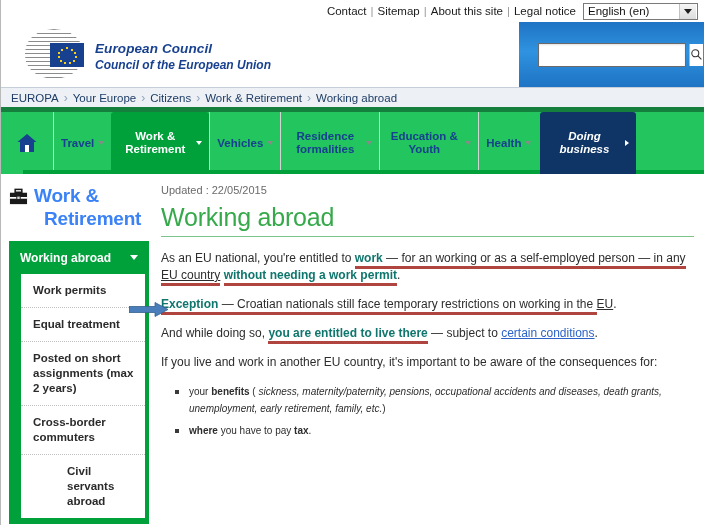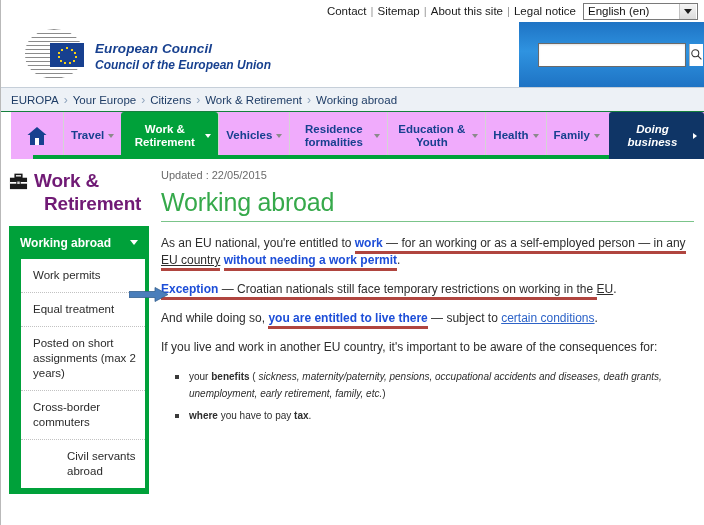--- a/index.html
+++ b/index.html
@@ -55,28 +55,28 @@
   .searchbox{width:148px;height:24px;border:1px solid #6a6a6a;background:#fff;
       display:flex;align-items:center;box-sizing:border-box;
       box-shadow:inset 0 1px 2px rgba(0,0,0,.12);}
   .searchbox input{flex:1;border:0;outline:0;height:20px;font-size:11px;
       padding:0 4px;font-family:"Liberation Sans",sans-serif;background:transparent;}
   .sbtn{width:24px;height:22px;border-left:1px solid #b6b6b6;display:flex;
         align-items:center;justify-content:center;background:#fff;}
 
   
   .crumbbar{height:25px;background:#edf1f6;border-top:1px solid #c6cfd9;
-      border-bottom:1px solid #15803d;display:flex;align-items:center;
+      border-bottom:5px solid #15803d;display:flex;align-items:center;
       padding-left:10px;box-sizing:border-box;}
   .crumbbar a{color:#1f3d66;text-decoration:none;font-size:11.5px;white-space:nowrap;}
   .crumb-sep{margin:0 5px;color:#8fa4bd;font-size:12px;}
 
   
-  .navbar{height:47px;position:relative;background:#f0abfc;display:flex;
-          align-items:stretch;margin-left:10px;}
+  .navbar{height:62px;position:relative;background:#22c55e;display:flex;
+          align-items:stretch;}
   .navbar:after{content:"";position:absolute;left:22px;right:0;bottom:0;
                 height:4px;background:#00a13a;}
   .nav-home{width:52px;display:flex;align-items:center;justify-content:center;}
   .nav-items{flex:1;display:flex;align-items:stretch;}
   .nav-item{display:flex;align-items:center;justify-content:center;
       padding:0 7px;border-left:1px solid #d4d4d4;position:relative;
       font-size:11.5px;font-weight:bold;color:#17408f;line-height:13px;
       text-align:center;white-space:nowrap;}
   .nav-item .lbl{display:block;}
   .nav-item .cv{margin-left:4px;width:0;height:0;border-left:3px solid transparent;
@@ -88,40 +88,40 @@
   .nav-item.active .cv{border-top-color:#ffffff;}
   .nav-item.biz{background:#0f3566;color:#fff;border-left:0;font-style:italic;
       border-radius:3px 3px 0 0;margin-left:2px;z-index:2;}
   .nav-item.biz .cv{border-top:0;border-left:4px solid #fff;border-top:3px solid transparent;
       border-bottom:3px solid transparent;border-right:0;}
 
   
   .content{display:flex;height:335px;}
   .sidebar{width:148px;box-sizing:border-box;padding:10px 0 0 8px;}
   .side-title{display:flex;align-items:flex-start;font-size:19px;font-weight:bold;
-     color:#701a75;line-height:23px;letter-spacing:-.2px;}
+     color:#3b82f6;line-height:23px;letter-spacing:-.2px;}
   .side-title .tt{margin-left:6px;}
   .side-title .tt .r2{display:block;padding-left:10px;}
   .sidemenu{margin-top:11px;background:#00a13a;padding:0 0 6px 0;width:140px;
             box-sizing:border-box;}
   .sm-head{height:33px;display:flex;align-items:center;justify-content:space-between;
      padding:0 11px 0 11px;box-sizing:border-box;color:#fff;font-weight:bold;
      font-size:12px;}
-  .sm-list{background:#fff;margin:0 4px 0 12px;}
+  .sm-list{background:#fff;margin:0 4px 0 12px;font-weight:bold;}
   .sm-item{padding:9px 8px 9px 12px;font-size:11.5px;color:#2b2b2b;line-height:15px;
       border-bottom:1px dotted #c2c2c2;background:#fff;}
   .sm-item:last-child{border-bottom:0;padding-left:46px;}
 
   .main{flex:1;padding:10px 8px 0 10px;box-sizing:border-box;position:relative;}
   .updated{font-size:11px;color:#6b6b6b;margin:0 0 6px 2px;}
   .h1{font-size:25px;color:#36a94b;font-weight:normal;margin:0 0 4px 2px;
       line-height:30px;letter-spacing:-.2px;}
   .h1rule{height:1px;background:#7bc48a;margin:4px 2px 13px 2px;}
   .p{font-size:12px;line-height:17px;color:#2d2d2d;margin:0 0 12px 2px;}
-  .p b{font-weight:bold;color:#1d4ed8;}
+  .p b{font-weight:bold;color:#0f766e;}
   .ulink{color:#2d2d2d;text-decoration:underline;}
   .blink{color:#2d63c8;text-decoration:underline;}
   .redu{border-bottom:3px solid #b0453f;padding-bottom:1px;}
   .bul{margin:0 0 0 16px;padding:0;list-style:none;}
   .bul li{position:relative;padding-left:14px;font-size:10px;line-height:17px;
           color:#2d2d2d;margin-bottom:5px;}
   .bul li:before{content:"";position:absolute;left:0;top:7px;width:4px;height:4px;
           background:#3a3a3a;}
   .ital{font-style:italic;}
 
@@ -225,24 +225,20 @@
         <span class="cv"></span>
       </div>
       <div class="nav-item two-line">
         <span class="lbl">Education &amp; Youth</span>
         <span class="cv"></span>
       </div>
       <div class="nav-item">
         <span class="lbl">Health</span>
         <span class="cv"></span>
       </div>
-      <div class="nav-item">
-        <span class="lbl">Family</span>
-        <span class="cv"></span>
-      </div>
       <div class="nav-item biz two-line">
         <span class="lbl">Doing business</span>
         <span class="cv"></span>
       </div>
     </div>
   </div>
 
   <div class="content">
 
     <div class="sidebar">

